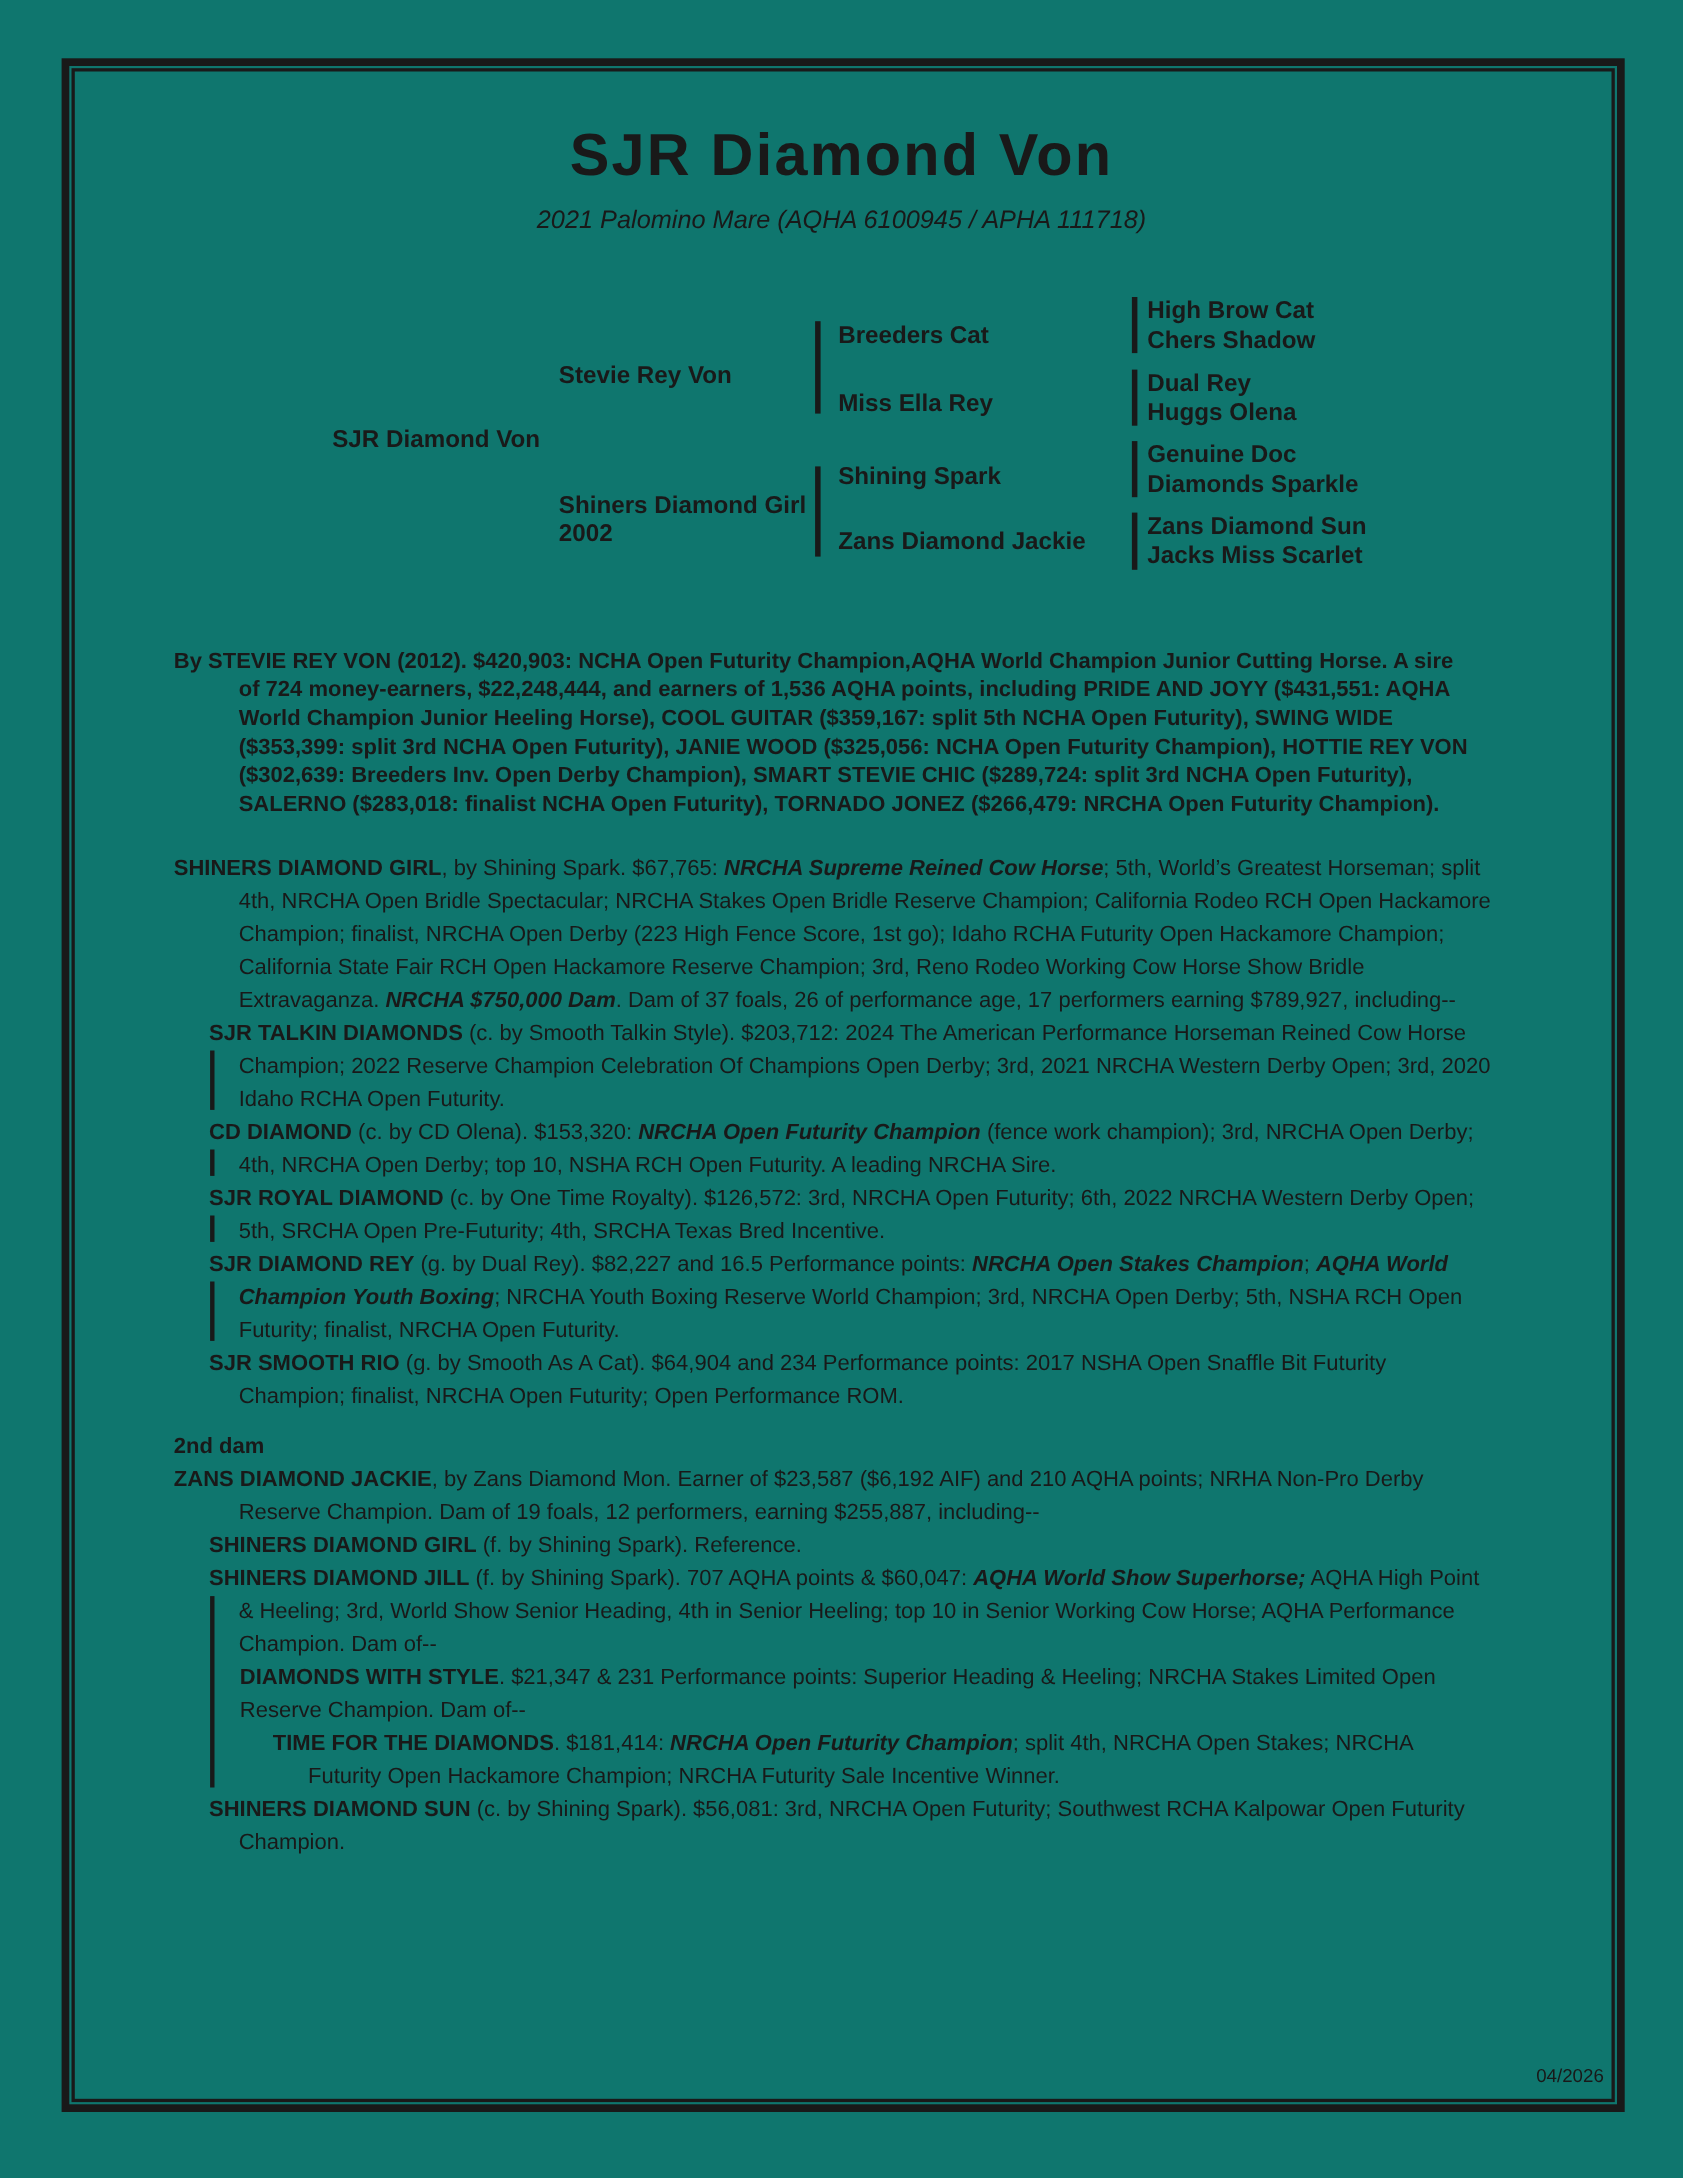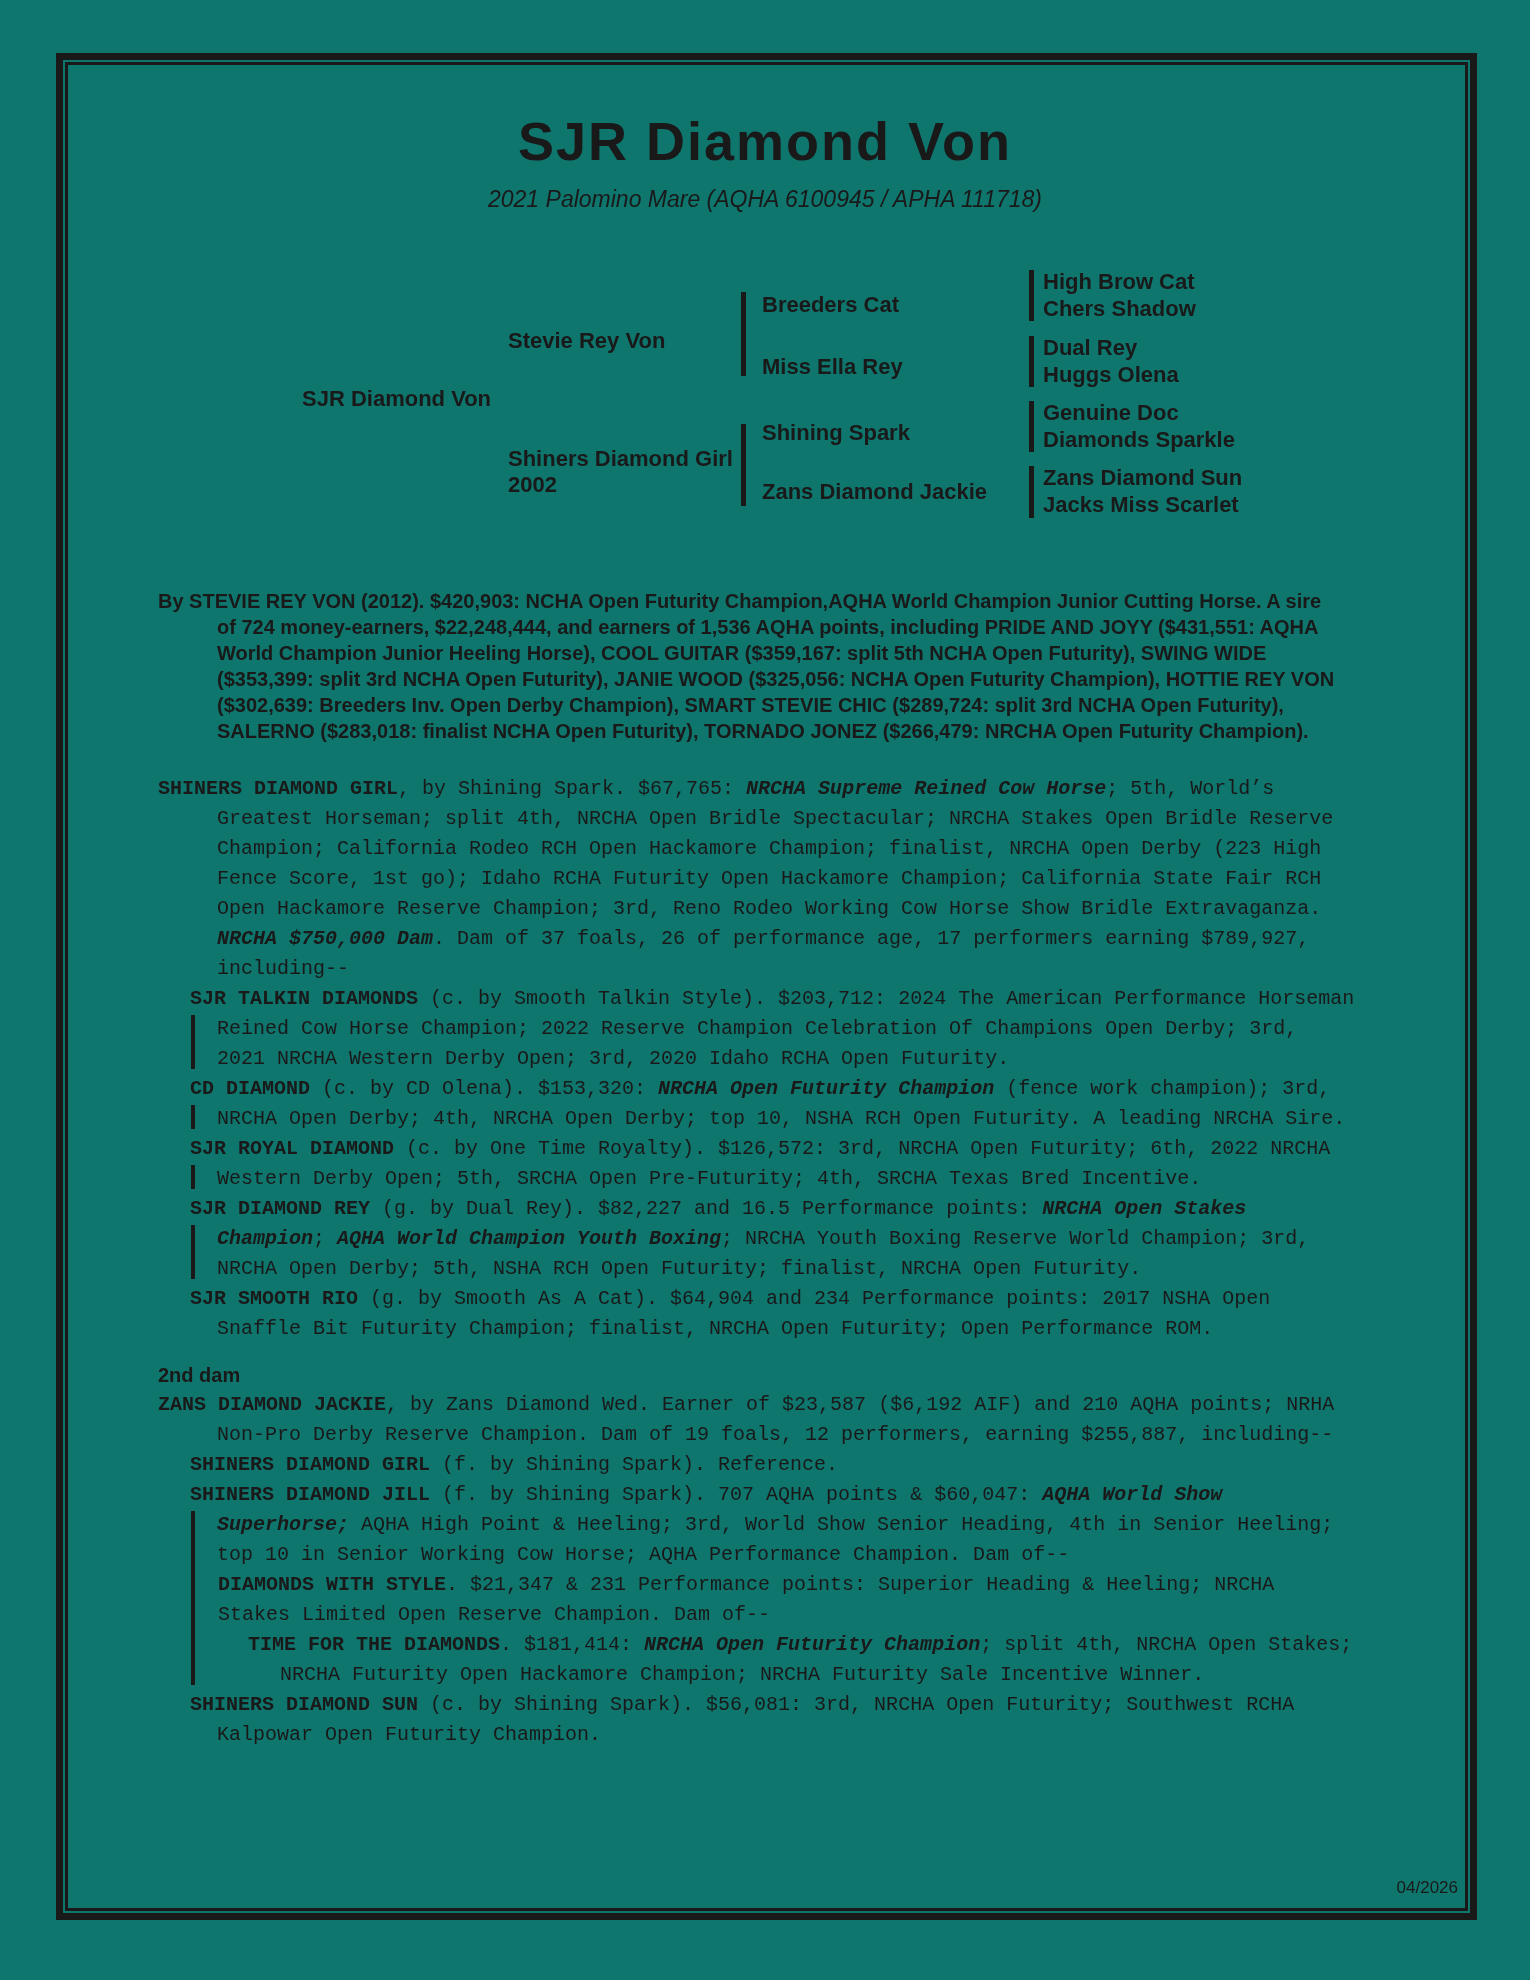--- a/index.html
+++ b/index.html
@@ -26,21 +26,21 @@
   .bar-g4a{left:1029px; top:270px; height:51px;}
   .bar-g4b{left:1029px; top:336px; height:51px;}
   .bar-g4c{left:1029px; top:401px; height:51px;}
   .bar-g4d{left:1029px; top:466px; height:52px;}
 
   
   #main-text{position:absolute; left:158px; top:588px; width:1198px; font-size:20px;}
   #sire-para{font-weight:bold; line-height:26px; margin:0 12px 30px 0;
     padding-left:59px; text-indent:-59px;}
   .dam-heading{font-weight:bold; line-height:30px; margin:16px 0 0 0;}
-  .entry{position:relative;font-family:Liberation Mono, monospace;}
+  .entry{position:relative;}
   .entry .runs{margin:0; line-height:30px;}
   .lvl0 > .runs{padding-left:59px; text-indent:-59px;}
   .lvl1 > .runs{padding-left:59px; text-indent:-27px;}
   .lvl2 > .runs{padding-left:60px; text-indent:0;}
   .lvl3 > .runs{padding-left:122px; text-indent:-32px;}
   .has-bar::before{content:""; position:absolute; left:33px; top:31px; bottom:5px;
     width:4px; background:#191919;}
   .b{font-weight:bold;}
   .r{font-weight:normal;}
   .bi{font-weight:bold; font-style:italic;}
@@ -112,21 +112,21 @@
           <p class="runs"><span class="b">SJR ROYAL DIAMOND</span><span class="r"> (c. by One Time Royalty). $126,572: 3rd, NRCHA Open Futurity; 6th, 2022 NRCHA Western Derby Open; 5th, SRCHA Open Pre-Futurity; 4th, SRCHA Texas Bred Incentive.</span></p>
         </div>
         <div class="entry lvl1 has-bar">
           <p class="runs"><span class="b">SJR DIAMOND REY</span><span class="r"> (g. by Dual Rey). $82,227 and 16.5 Performance points: </span><span class="bi">NRCHA Open Stakes Champion</span><span class="r">; </span><span class="bi">AQHA World Champion Youth Boxing</span><span class="r">; NRCHA Youth Boxing Reserve World Champion; 3rd, NRCHA Open Derby; 5th, NSHA RCH Open Futurity; finalist, NRCHA Open Futurity.</span></p>
         </div>
         <div class="entry lvl1">
           <p class="runs"><span class="b">SJR SMOOTH RIO</span><span class="r"> (g. by Smooth As A Cat). $64,904 and 234 Performance points: 2017 NSHA Open Snaffle Bit Futurity Champion; finalist, NRCHA Open Futurity; Open Performance ROM.</span></p>
         </div>
         <div class="dam-heading">2nd dam</div>
         <div class="entry lvl0">
-          <p class="runs"><span class="b">ZANS DIAMOND JACKIE</span><span class="r">, by Zans Diamond Wed. Earner of $23,587 ($6,192 AIF) and 210 AQHA points; NRHA Non-Pro Derby Reserve Champion. Dam of 19 foals, 12 performers, earning $255,887, including--</span></p>
+          <p class="runs"><span class="b">ZANS DIAMOND JACKIE</span><span class="r">, by Zans Diamond Mon. Earner of $23,587 ($6,192 AIF) and 210 AQHA points; NRHA Non-Pro Derby Reserve Champion. Dam of 19 foals, 12 performers, earning $255,887, including--</span></p>
         </div>
         <div class="entry lvl1">
           <p class="runs"><span class="b">SHINERS DIAMOND GIRL</span><span class="r"> (f. by Shining Spark). Reference.</span></p>
         </div>
         <div class="entry lvl1 has-bar">
           <p class="runs"><span class="b">SHINERS DIAMOND JILL</span><span class="r"> (f. by Shining Spark). 707 AQHA points &amp; $60,047: </span><span class="bi">AQHA World Show Superhorse;</span><span class="r"> AQHA High Point &amp; Heeling; 3rd, World Show Senior Heading, 4th in Senior Heeling; top 10 in Senior Working Cow Horse; AQHA Performance Champion. Dam of--</span></p>
           <div class="entry lvl2">
             <p class="runs"><span class="b">DIAMONDS WITH STYLE</span><span class="r">. $21,347 &amp; 231 Performance points: Superior Heading &amp; Heeling; NRCHA Stakes Limited Open Reserve Champion. Dam of--</span></p>
             <div class="entry lvl3">
               <p class="runs"><span class="b">TIME FOR THE DIAMONDS</span><span class="r">. $181,414: </span><span class="bi">NRCHA Open Futurity Champion</span><span class="r">; split 4th, NRCHA Open Stakes; NRCHA Futurity Open Hackamore Champion; NRCHA Futurity Sale Incentive Winner.</span></p>

